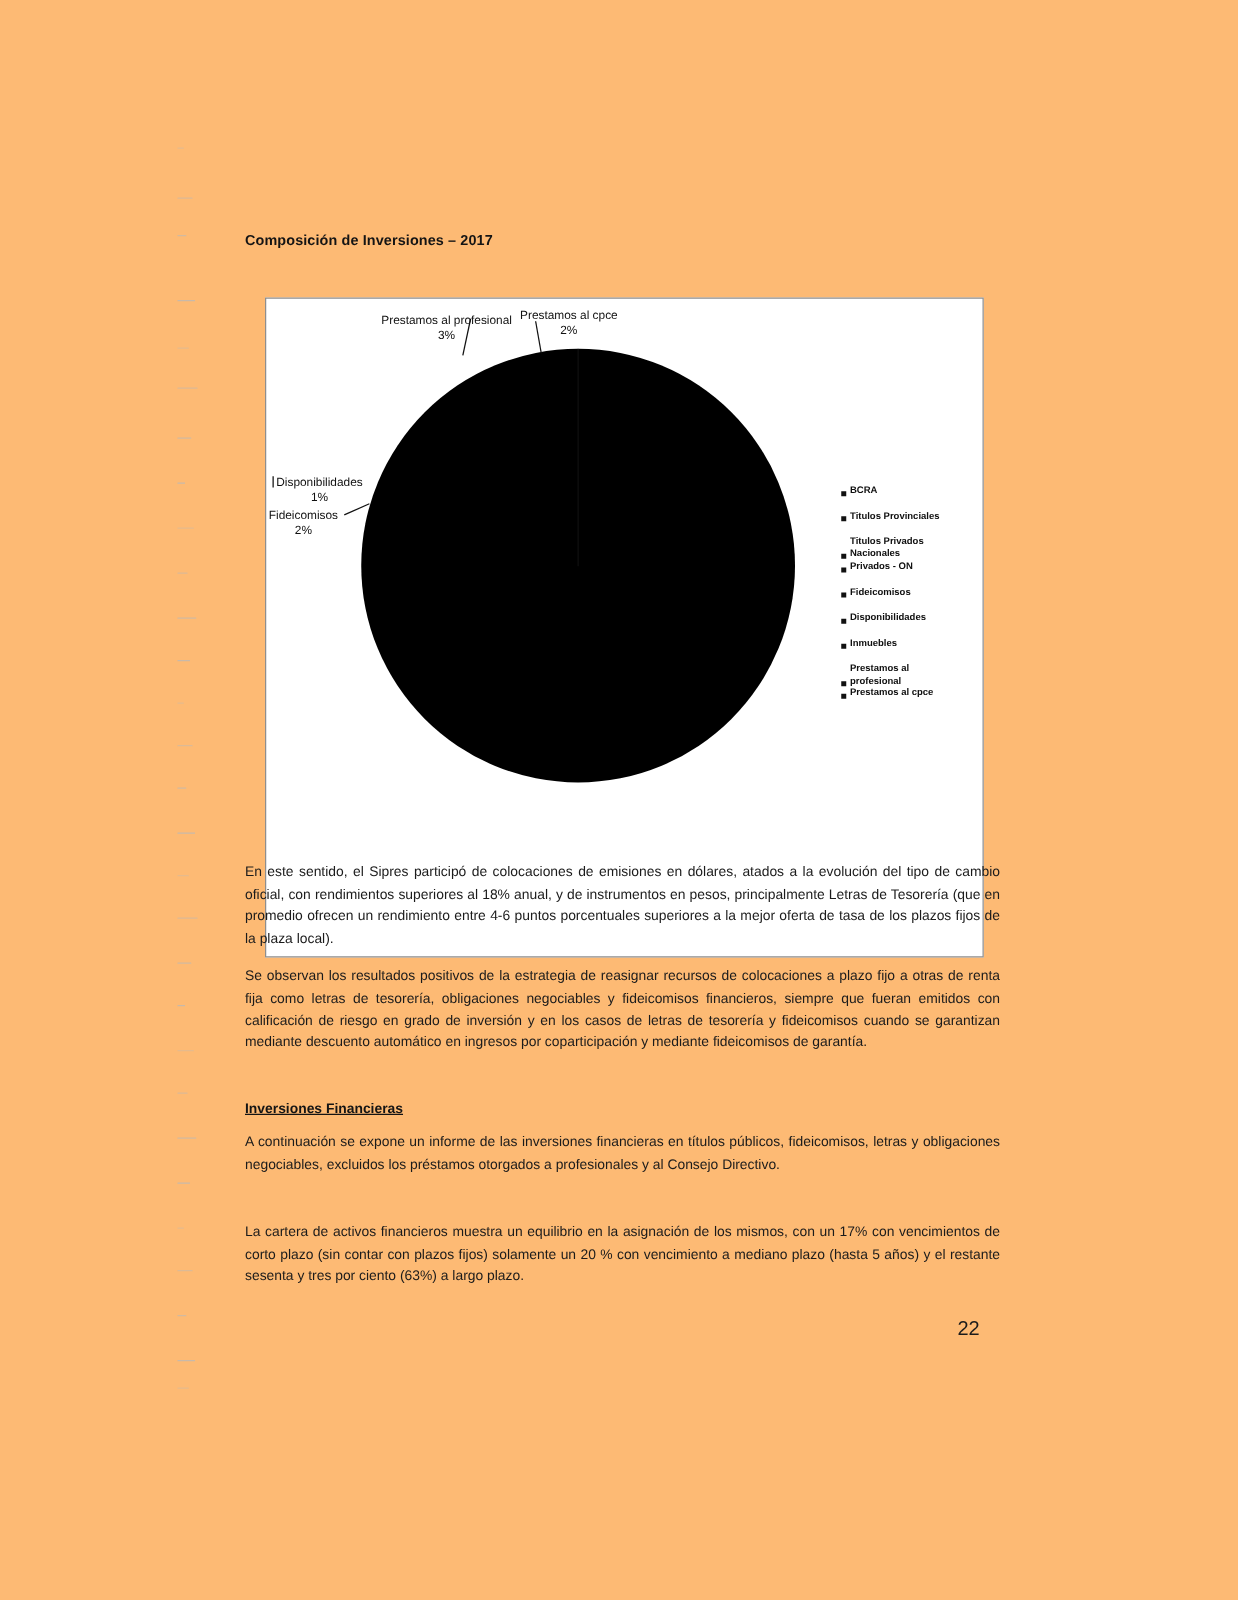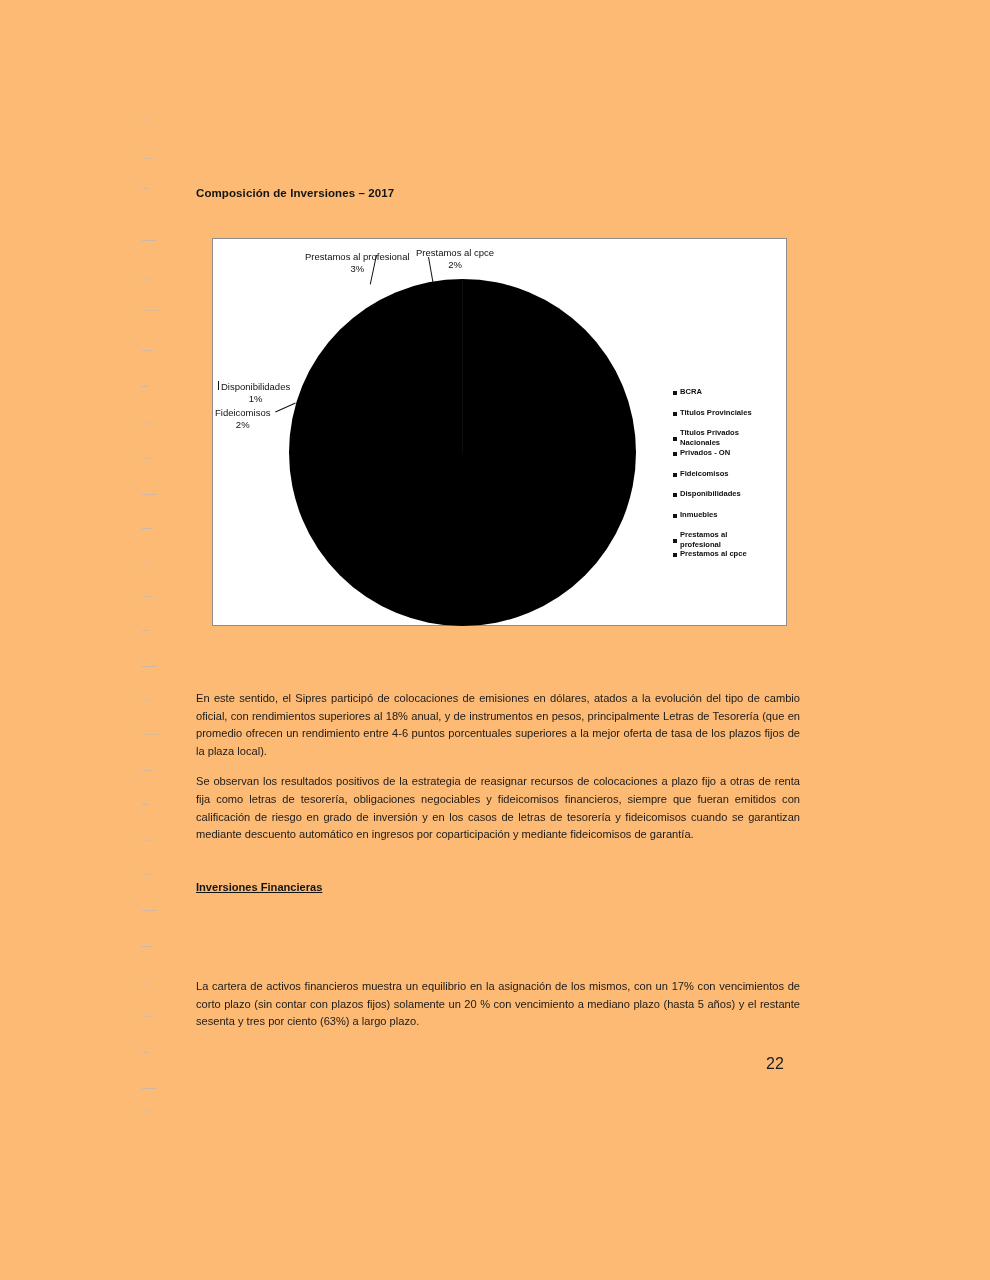--- a/index.html
+++ b/index.html
@@ -48,21 +48,21 @@
     letter-spacing: 0.1px;
     color: #141414;
   }
 
   
   .chart-frame {
     position: absolute;
     left: 212px;
     top: 238px;
     width: 575px;
-    height: 388px;
+    height: 528px;
     border: 1px solid #8e8e8e;
     background: #ffffff;
     box-sizing: border-box;
   }
 
   .plot-area {
     position: absolute;
     inset: 0;
   }
 
@@ -102,21 +102,21 @@
 
   
   .legend {
     position: absolute;
     left: 460px;
     top: 148px;
     width: 110px;
   }
   .legend-item {
     display: flex;
-    align-items: center;
+    align-items: flex-end;
     margin-bottom: 11px;
     font-size: 7.6px;
     line-height: 9.5px;
     color: #0f0f0f;
     font-weight: bold;
   }
   .legend-item.tight { margin-bottom: 0; }
   .legend-item.tight2 { margin-bottom: 11px; margin-top: 1px; }
   .legend-swatch {
     width: 4px;
@@ -272,20 +272,23 @@
     </div>
   </div>
 
   <div class="body-text" style="top:690px;">
     <p class="para">En este sentido, el Sipres participó de colocaciones de emisiones en dólares, atados a la evolución del tipo de cambio oficial, con rendimientos superiores al 18% anual, y de instrumentos en pesos, principalmente Letras de Tesorería (que en promedio ofrecen un rendimiento entre 4-6 puntos porcentuales superiores a la mejor oferta de tasa de los plazos fijos de la plaza local).</p>
     <p class="para">Se observan los resultados positivos de la estrategia de reasignar recursos de colocaciones a plazo fijo a otras de renta fija como letras de tesorería, obligaciones negociables y fideicomisos financieros, siempre que fueran emitidos con calificación de riesgo en grado de inversión y en los casos de letras de tesorería y fideicomisos cuando se garantizan mediante descuento automático en ingresos por coparticipación y mediante fideicomisos de garantía.</p>
   </div>
 
   <div class="section-heading" style="top:881px;">Inversiones Financieras</div>
 
+  <div class="body-text" style="top:906px;">
+    <p class="para">A continuación se expone un informe de las inversiones financieras en títulos públicos, fideicomisos, letras y obligaciones negociables, excluidos los préstamos otorgados a profesionales y al Consejo Directivo.</p>
+  </div>
 
   <div class="body-text" style="top:978px;">
     <p class="para">La cartera de activos financieros muestra un equilibrio en la asignación de los mismos, con un 17% con vencimientos de corto plazo (sin contar con plazos fijos) solamente un 20 % con vencimiento a mediano plazo (hasta 5 años) y el restante sesenta y tres por ciento (63%) a largo plazo.</p>
   </div>
 
   <div class="page-number">22</div>
 
 </div>
 
 </body></html>

